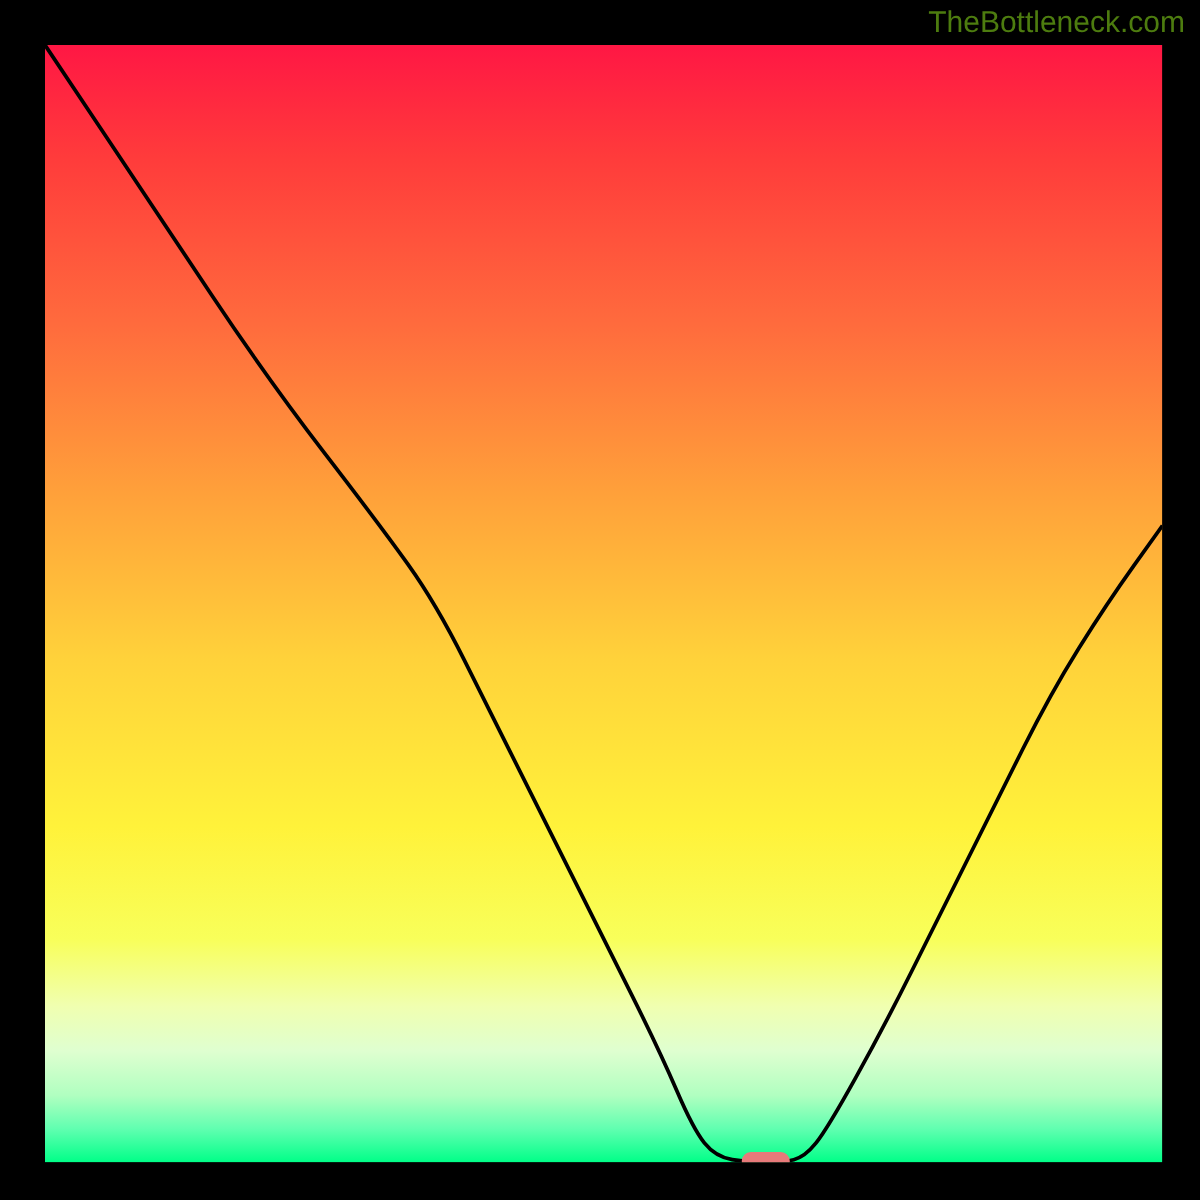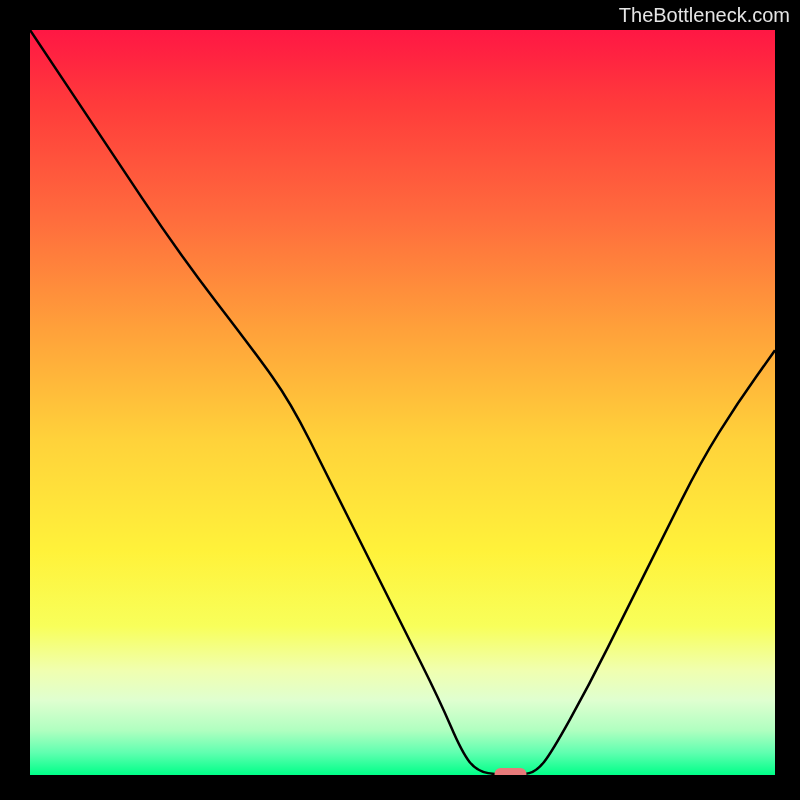--- a/index.html
+++ b/index.html
@@ -13,21 +13,21 @@
   }
   .container {
     position: relative;
     width: 800px;
     height: 800px;
   }
   .watermark {
     position: absolute;
     top: 4px;
     right: 10px;
-    color: #e5e5e5;
+    color: #4d7c0f;
     font-size: 20px;
     font-weight: 500;
     z-index: 10;
   }
   .plot-area {
     position: absolute;
     left: 30px;
     top: 30px;
     width: 745px;
     height: 745px;

